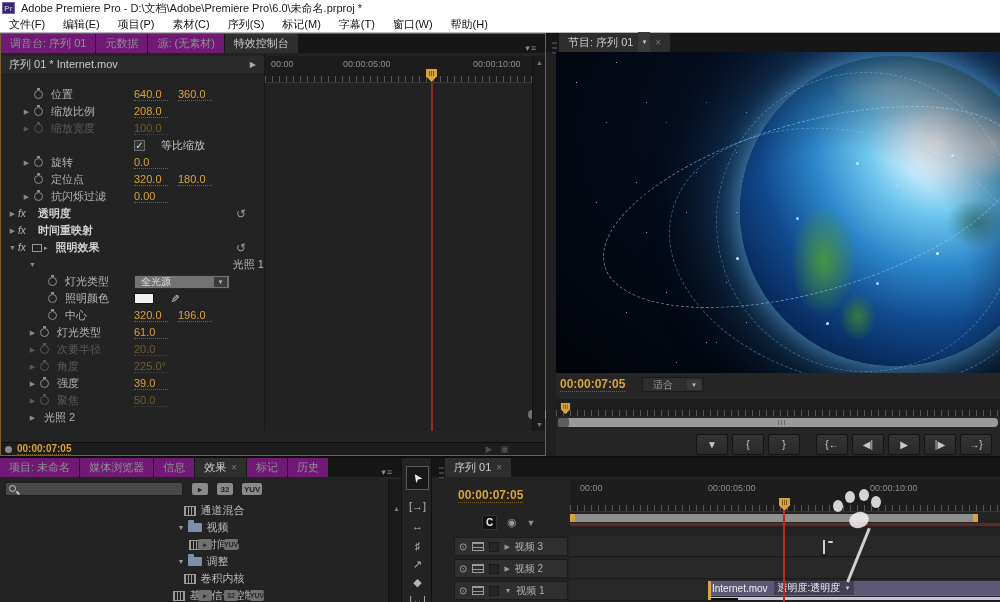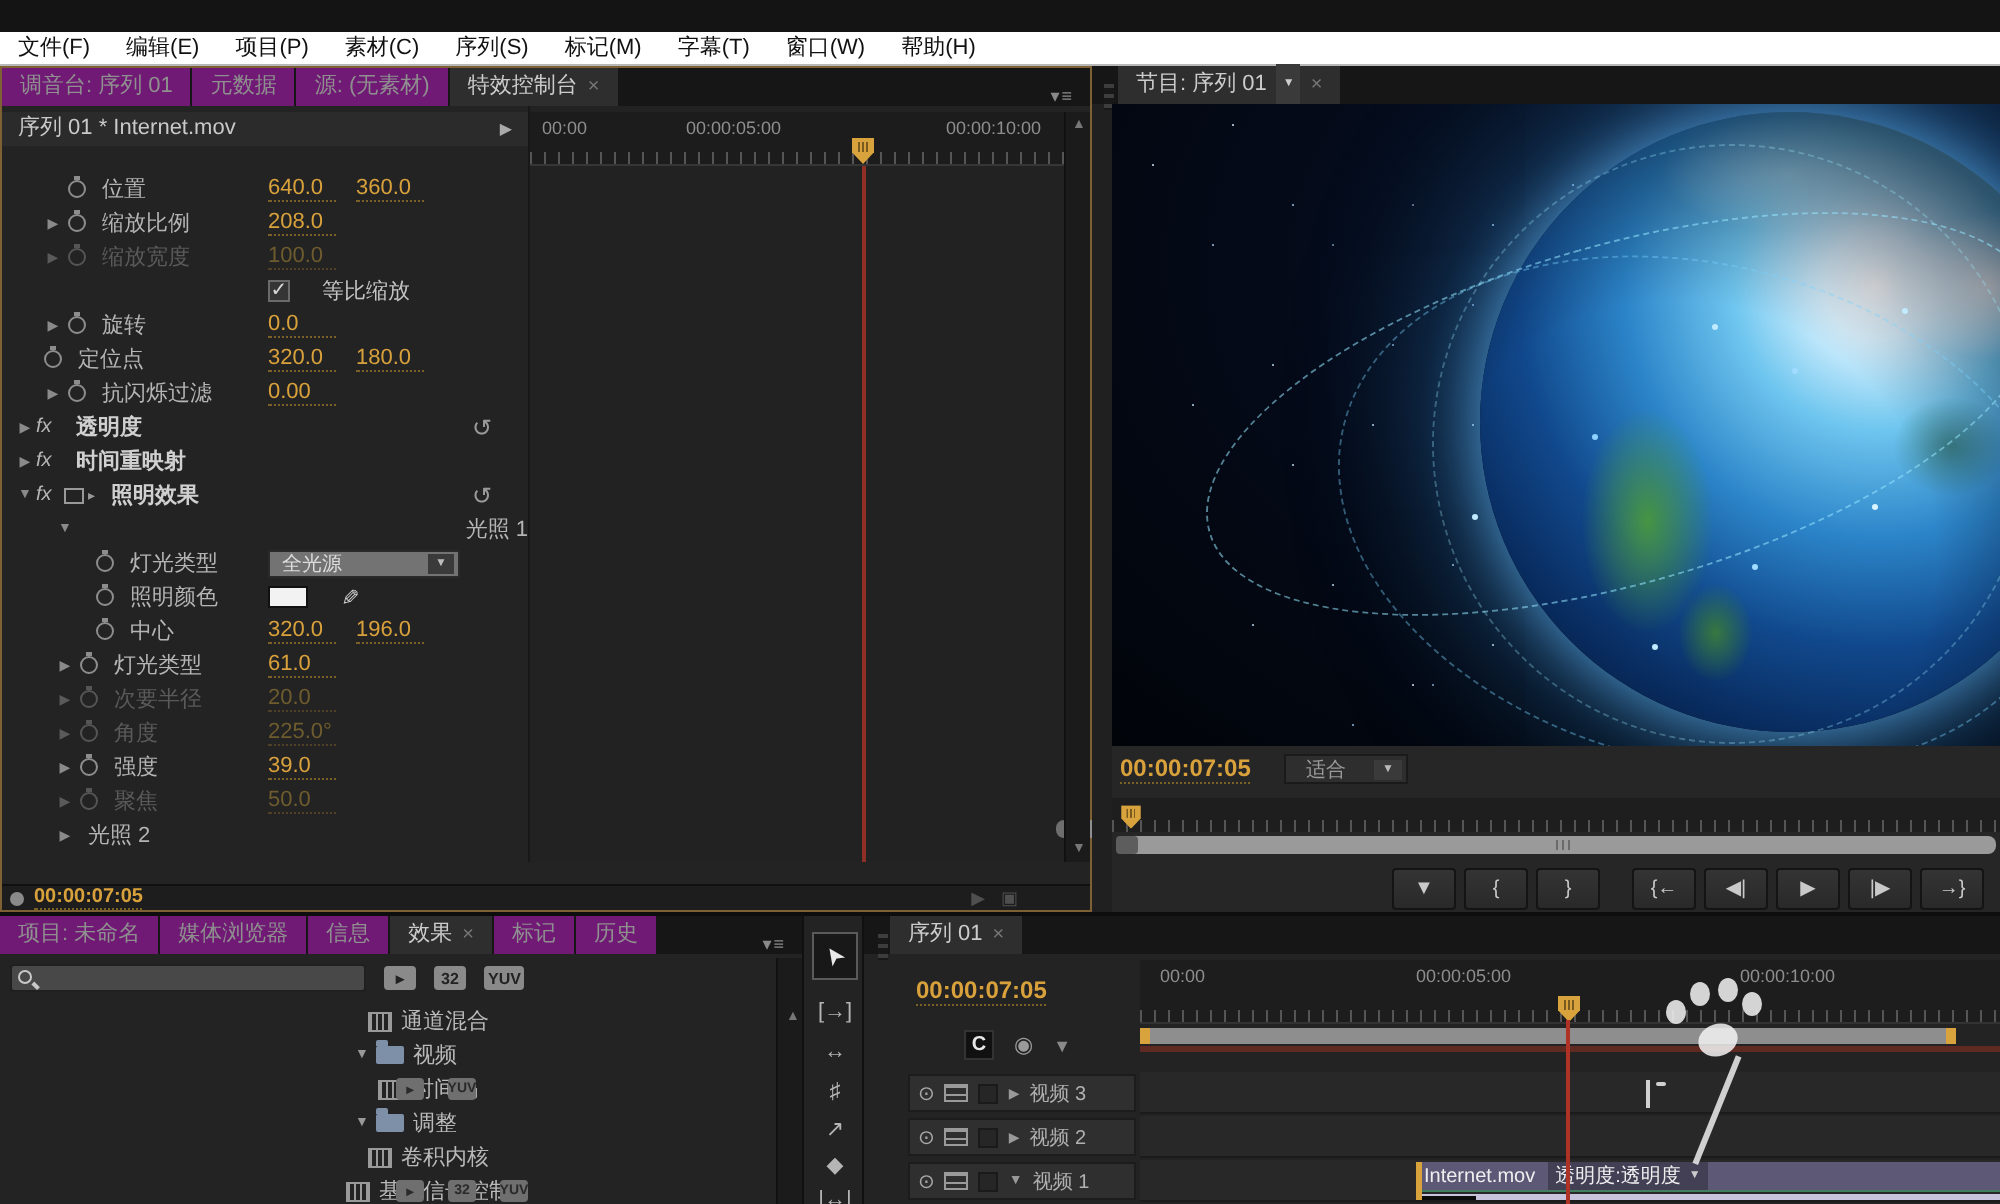--- a/index.html
+++ b/index.html
@@ -208,20 +208,24 @@
   #paw .t1{ left:6px; top:14px; } #paw .t2{ left:18px; top:5px; } #paw .t3{ left:32px; top:3px; } #paw .t4{ left:44px; top:10px; }
   #paw .slash { position:absolute; left:30px; top:40px; width:2.5px; height:58px; background:#eee; transform:rotate(22deg); }
   #paw .m1 { position:absolute; left:-4px; top:54px; width:2px; height:14px; background:#eee; }
   #paw .m2 { position:absolute; left:1px; top:55px; width:5px; height:2px; background:#eee; border-radius:2px; }
 </style>
 </head>
 <body>
 
 <div id="window">
 
+  <div class="titlebar">
+    <span class="pr-icon">Pr</span>
+    <span>Adobe Premiere Pro - D:\文档\Adobe\Premiere Pro\6.0\未命名.prproj *</span>
+  </div>
 
   <div class="menubar">
       <span class="menu-item">文件(F)</span>
       <span class="menu-item">编辑(E)</span>
       <span class="menu-item">项目(P)</span>
       <span class="menu-item">素材(C)</span>
       <span class="menu-item">序列(S)</span>
       <span class="menu-item">标记(M)</span>
       <span class="menu-item">字幕(T)</span>
       <span class="menu-item">窗口(W)</span>
@@ -233,21 +237,21 @@
       <span class="panelmenu" style="order:99">▾≡</span>
     <span class="tab" style="order: 0;">
           <span>调音台: 序列 01</span>
         </span>
         <span class="tab" style="order: 1;">
           <span>元数据</span>
         </span>
         <span class="tab" style="order: 2;">
           <span>源: (无素材)</span>
         </span>
-        <span class="tab active" style="order: 3;">
+        <span class="tab active" style="order: 3; flex-direction: column;">
           <span>特效控制台</span>
           <span class="close">×</span>
         </span>
       </div>
     <div id="ec-body">
       <div id="ec-header">
         <span>序列 01 * Internet.mov</span>
         <span class="hdr-arrow">▶</span>
       </div>
       <div id="ec-rows">
@@ -284,21 +288,21 @@
             </span>
           </div>
           <div class="ec-row" style="padding-left: 20px;">
             <span class="arrow">▶</span>
             <span class="sw"></span>
             <span class="lbl">旋转</span>
             <span class="vals">
               <span class="val">0.0</span>
             </span>
           </div>
-          <div class="ec-row" style="padding-left: 8px;">
+          <div class="ec-row" style="padding-left: 20px;">
             <span class="arrow"></span>
             <span class="sw"></span>
             <span class="lbl">定位点</span>
             <span class="vals">
               <span class="val">320.0</span>
               <span class="val">180.0</span>
             </span>
           </div>
           <div class="ec-row" style="padding-left: 20px;">
             <span class="arrow">▶</span>

